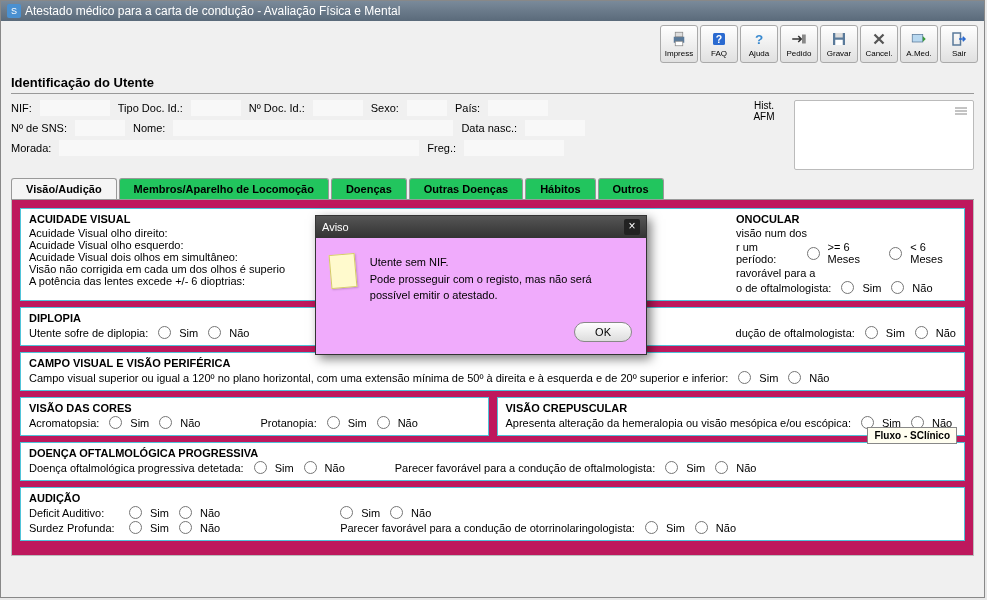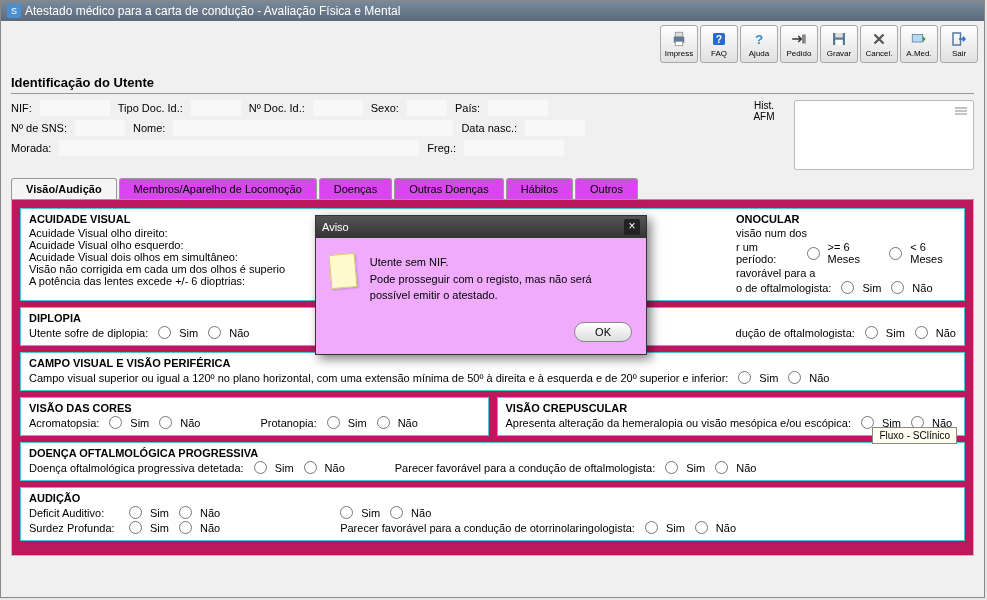--- a/index.html
+++ b/index.html
@@ -15,41 +15,41 @@
 .section-title { font-weight: bold; font-size: 13px; border-bottom: 1px solid #999; padding-bottom: 3px; margin-bottom: 6px; }
 .id-grid { display: flex; gap: 10px; }
 .id-left { flex: 1; }
 .id-row { display: flex; gap: 8px; margin-bottom: 4px; align-items: center; }
 .fld-lbl { font-size: 11px; }
 .fld-val { background: #f8f8f8; min-width: 40px; height: 16px; display: inline-block; }
 .hist-afm { width: 40px; font-size: 10px; text-align: center; }
 .notes-box { width: 180px; height: 70px; background: #fff; border: 1px solid #bbb; border-radius: 2px; position: relative; }
 .notes-icon { position: absolute; right: 4px; top: 4px; width: 16px; height: 12px; }
 .tabs { display: flex; margin-top: 8px; border-bottom: 1px solid #999; }
-.tab { padding: 4px 14px; background: #d946ef; border: 1px solid #999; border-bottom: none; margin-right: 2px; font-size: 11px; cursor: pointer; border-radius: 3px 3px 0 0; }
+.tab { padding: 4px 14px; background: #22c55e; border: 1px solid #999; border-bottom: none; margin-right: 2px; font-size: 11px; cursor: pointer; border-radius: 3px 3px 0 0; font-weight: bold; }
 .tab.active { background: #f5f5f5; font-weight: bold; }
 .tab-content { background: #be185d; border: 1px solid #bbb; border-top: none; padding: 8px; }
 .group { border: 1px solid #4fc3d9; background: #fff; margin-bottom: 6px; padding: 4px 8px 6px; }
 .group-title { font-weight: bold; font-size: 11px; margin-bottom: 2px; }
 .group-row { display: flex; align-items: center; gap: 10px; font-size: 11px; margin-top: 2px; }
 .group-txt { font-size: 11px; }
 .radio-pair { display: flex; gap: 6px; align-items: center; }
 input[type=radio] { margin-right: 2px; }
 .two-col { display: flex; gap: 8px; }
 .two-col .group { flex: 1; }
 .two-col .group:first-child { border-right: 1px solid #4fc3d9; }
 .modal { position: absolute; left: 315px; top: 215px; width: 332px; background: #f0abfc; border: 1px solid #333; box-shadow: 4px 4px 10px rgba(0,0,0,0.5); z-index: 100; }
 .modal-titlebar { background: linear-gradient(#555, #333); color: #fff; padding: 3px 6px; display: flex; justify-content: space-between; align-items: center; font-size: 11px; }
 .modal-close { width: 16px; height: 16px; background: #222; color: #fff; text-align: center; line-height: 14px; border-radius: 2px; cursor: pointer; font-size: 12px; }
 .modal-body { padding: 16px 14px 10px; display: flex; gap: 14px; align-items: flex-start; }
 .modal-icon { width: 34px; height: 34px; background: #fffacd; border: 1px solid #d4c968; transform: rotate(-5deg); box-shadow: 1px 1px 2px rgba(0,0,0,0.2); }
 .modal-text { font-size: 11px; line-height: 1.5; }
 .modal-footer { padding: 8px 14px 12px; display: flex; justify-content: flex-end; }
 .modal-ok { padding: 3px 20px; background: linear-gradient(#fff,#ddd); border: 1px solid #888; border-radius: 10px; cursor: pointer; font-size: 11px; }
-.tooltip { position: absolute; right: 30px; top: 427px; background: #fffef0; border: 1px solid #888; padding: 2px 6px; font-size: 10px; z-index: 50; }
+.tooltip { position: absolute; right: 30px; top: 427px; background: #fffef0; border: 1px solid #888; padding: 2px 6px; font-size: 10px; z-index: 50; font-weight: bold; }
 .row-acuity { display: flex; justify-content: space-between; }
 .col-left { flex: 1; }
 .col-right { width: 230px; padding-left: 10px; }
 </style>
 </head>
 <body>
 
 <div class="window">
   <div class="titlebar">
     <span class="titlebar-icon">S</span>

